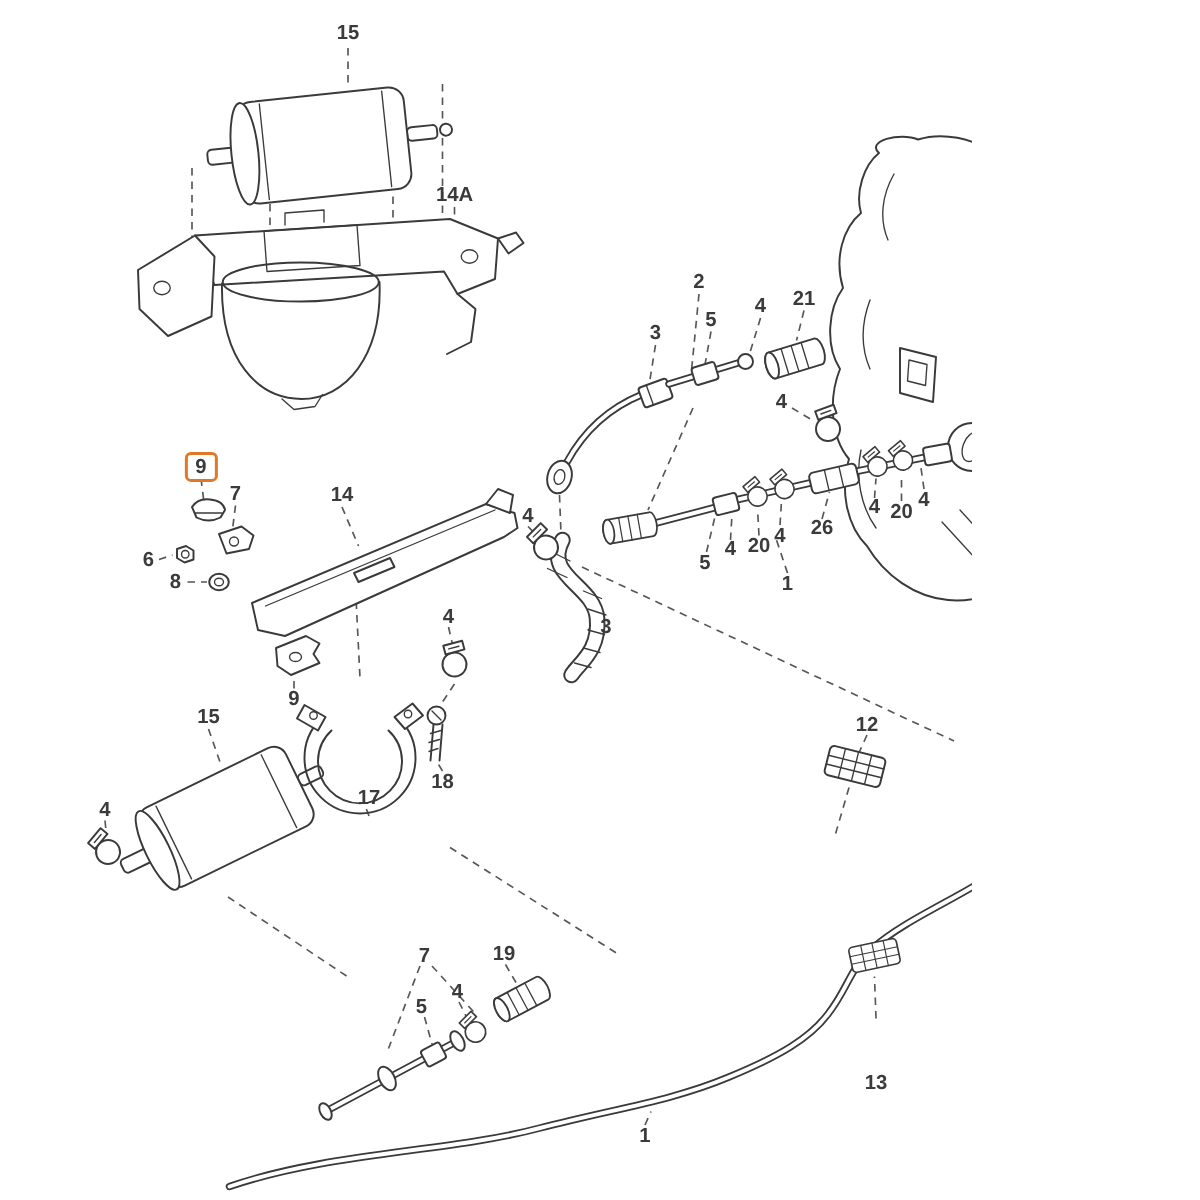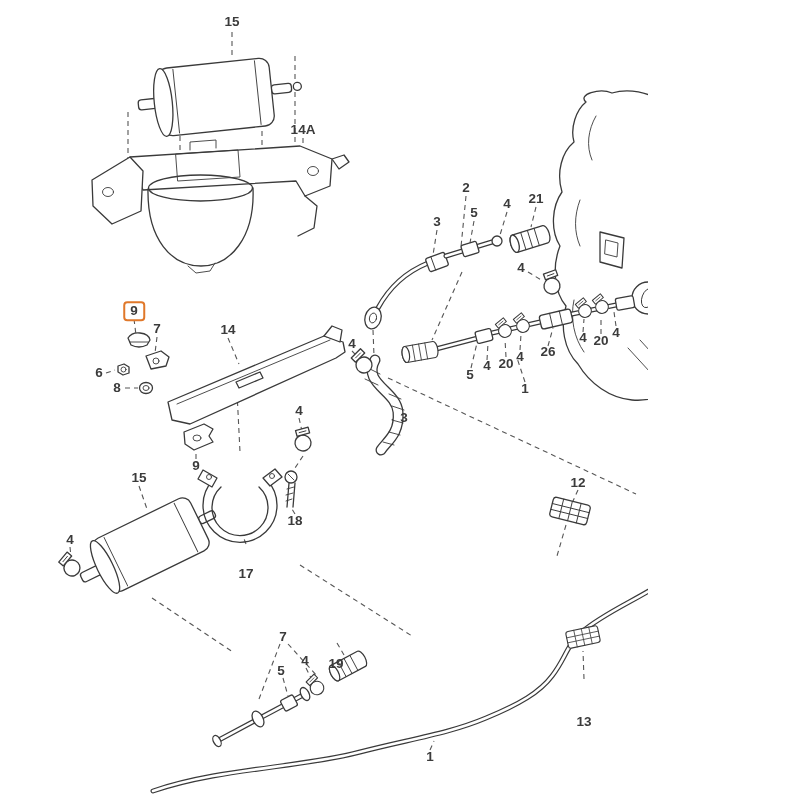--- a/index.html
+++ b/index.html
@@ -279,27 +279,27 @@
   <div class="callout highlighted" style="left:134px;top:311px">9</div>
   <div class="callout" style="left:157px;top:329px">7</div>
   <div class="callout" style="left:228px;top:330px">14</div>
   <div class="callout" style="left:99px;top:373px">6</div>
   <div class="callout" style="left:117px;top:388px">8</div>
   <div class="callout" style="left:352px;top:344px">4</div>
   <div class="callout" style="left:404px;top:418px">3</div>
   <div class="callout" style="left:299px;top:411px">4</div>
   <div class="callout" style="left:196px;top:466px">9</div>
   <div class="callout" style="left:139px;top:478px">15</div>
-  <div class="callout" style="left:246px;top:574px">17</div>
+  <div class="callout" style="left:246px;top:532px">17</div>
   <div class="callout" style="left:295px;top:521px">18</div>
   <div class="callout" style="left:70px;top:540px">4</div>
   <div class="callout" style="left:283px;top:637px">7</div>
   <div class="callout" style="left:281px;top:671px">5</div>
   <div class="callout" style="left:305px;top:661px">4</div>
-  <div class="callout" style="left:336px;top:664px">19</div>
+  <div class="callout" style="left:336px;top:636px">19</div>
   <div class="callout" style="left:578px;top:483px">12</div>
   <div class="callout" style="left:584px;top:722px">13</div>
   <div class="callout" style="left:430px;top:757px">1</div>
   <div class="callout" style="left:470px;top:375px">5</div>
   <div class="callout" style="left:487px;top:366px">4</div>
   <div class="callout" style="left:506px;top:364px">20</div>
   <div class="callout" style="left:520px;top:357px">4</div>
   <div class="callout" style="left:548px;top:352px">26</div>
   <div class="callout" style="left:583px;top:338px">4</div>
   <div class="callout" style="left:601px;top:341px">20</div>

